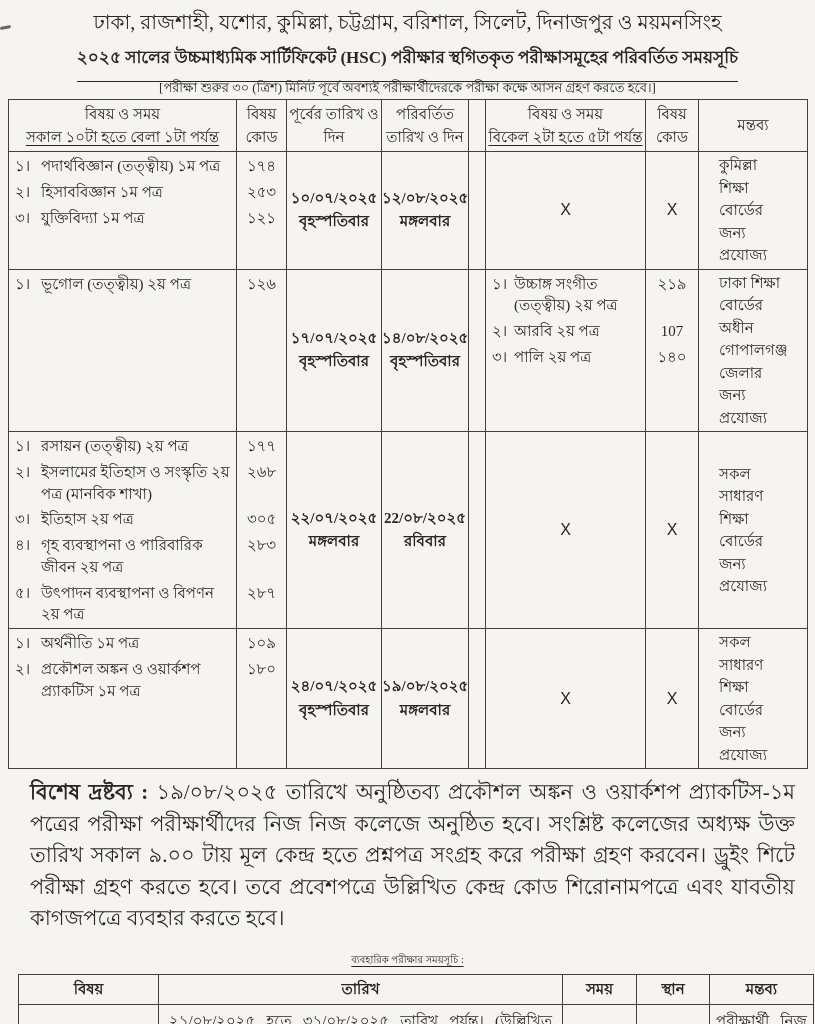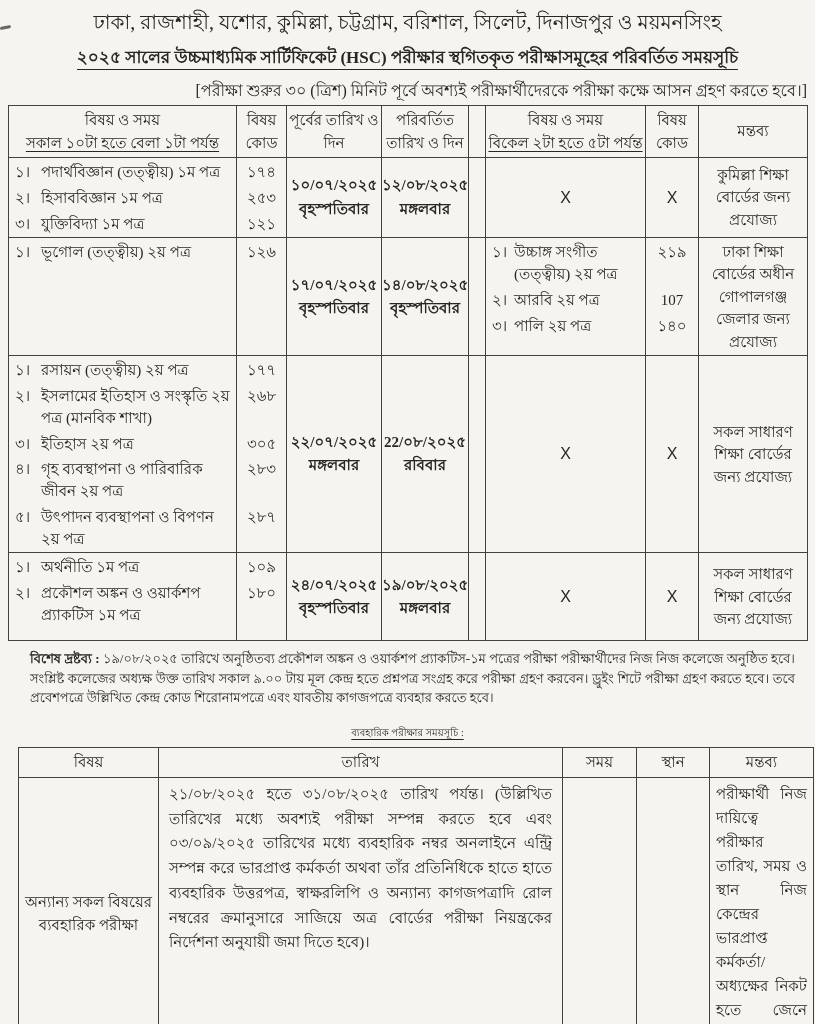--- a/index.html
+++ b/index.html
@@ -17,22 +17,22 @@
   .corner-mark {
     position: absolute; left: 0; top: 26px; width: 11px; height: 3px;
     background: #6a665f; transform: rotate(-12deg); border-radius: 2px;
   }
 
   
   .doc-header { text-align: center; }
   .board-title { font-size: 22px; font-weight: bold; line-height: 1.25; }
   .boards-line { font-size: 20px; margin-top: 3px; }
   .notice-title { font-size: 17px; font-weight: bold; margin-top: 4px; }
-  .notice-title .u2 { border-bottom: 1.6px solid #2a2722; padding-bottom: 2px; }
-  .seating-note { font-size: 16px; margin-top: 6px; text-align: right; }
+  .notice-title .u2 { border-bottom: 1.6px solid #2a2722; padding-bottom: 14px; }
+  .seating-note { font-size: 13px; margin-top: 6px; }
   .meta-row {
     display: flex; justify-content: space-between;
     font-size: 15px; margin: 5px 6px 4px 6px;
   }
 
   
   table { border-collapse: collapse; table-layout: fixed; }
   .schedule { width: 799px; font-size: 15px; }
   .schedule th, .schedule td {
     border: 1px solid #44403a; vertical-align: middle; overflow: hidden;
@@ -61,41 +61,41 @@
     content: ""; position: absolute; top: 0; bottom: 0; right: 52px;
     width: 1px; background: #44403a;
   }
   .sc-grid .sl { grid-column: 1; padding: 2px 0 2px 6px; line-height: 1.45; }
   .sc-grid .nm { grid-column: 2; padding: 2px 6px 2px 2px; line-height: 1.45; align-self: start; }
   .sc-grid .cd { grid-column: 3; text-align: center; padding: 2px 0; line-height: 1.45; align-self: start; }
 
   td.date-cell { text-align: center; line-height: 1.55; font-weight: bold; }
   td.x-cell { text-align: center; }
   .x-mark { font-family: "Liberation Sans", sans-serif; font-size: 16px; }
-  td.remarks-cell { text-align: center; padding: 2px 4px; line-height: 1.5; margin-top: 25px; }
+  td.remarks-cell { padding: 2px 20px; line-height: 1.5; margin-top: 25px; }
   tr.row-1 > td { height: 74px; }
   tr.row-2 > td { height: 118px; }
   tr.row-3 > td { height: 192px; }
   tr.row-4 > td { height: 88px; }
   tr.head-row > th { height: 52px; }
 
   
   .special-note {
-    margin: 8px 12px 17px 22px; font-size: 13px;
+    margin: 8px 12px 17px 22px; font-size: 21px;
     text-align: justify; line-height: 1.5;
   }
   .special-note .lbl { font-weight: bold; }
 
   .practical-title { text-align: center; font-size: 10px; margin-top: 6px; }
   .practical-title span { text-decoration: underline; text-underline-offset: 3px; }
 
   
   .practical { width: 795px; margin: 5px 0 0 10px; font-size: 15px; }
   .practical th, .practical td { border: 1px solid #44403a; padding: 2px 4px; }
-  .practical th { font-weight: normal; text-align: center; height: 26px; }
+  .practical th { font-weight: bold; text-align: center; height: 26px; }
   col.p-sub { width: 140px; } col.p-date { width: 404px; }
   col.p-time { width: 74px; } col.p-venue { width: 73px; }
   col.p-rem { width: 104px; }
   td.p-subject { text-align: center; line-height: 1.5; }
   td.p-datecell { text-align: justify; padding: 4px 10px; line-height: 1.65; vertical-align: top; }
   td.p-remarks { text-align: justify; padding: 4px 6px; line-height: 1.6; vertical-align: top; }
   tr.p-row > td { height: 146px; }
 </style>
 </head>
 <body>

